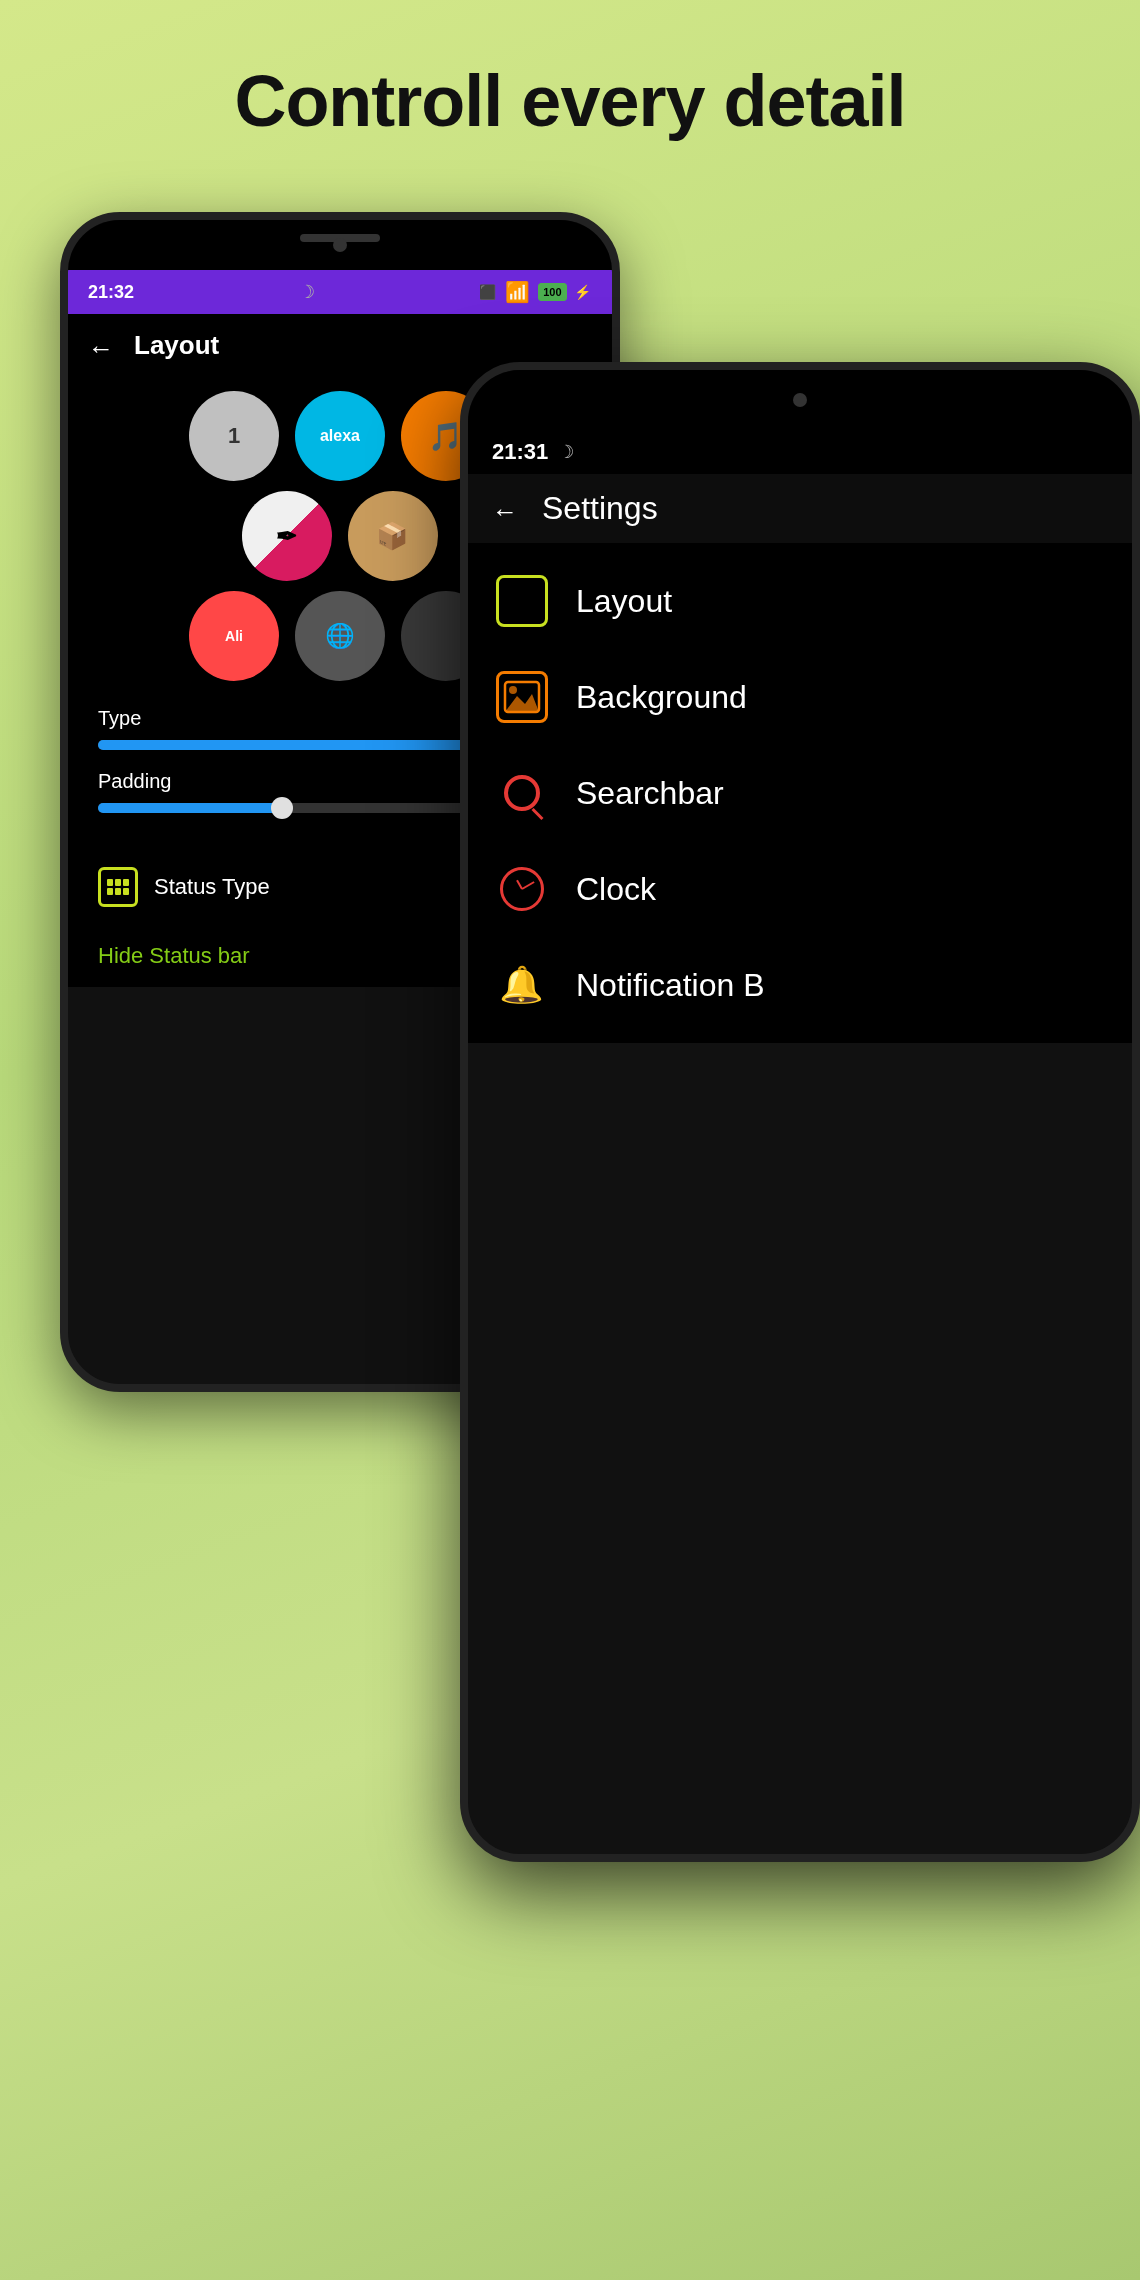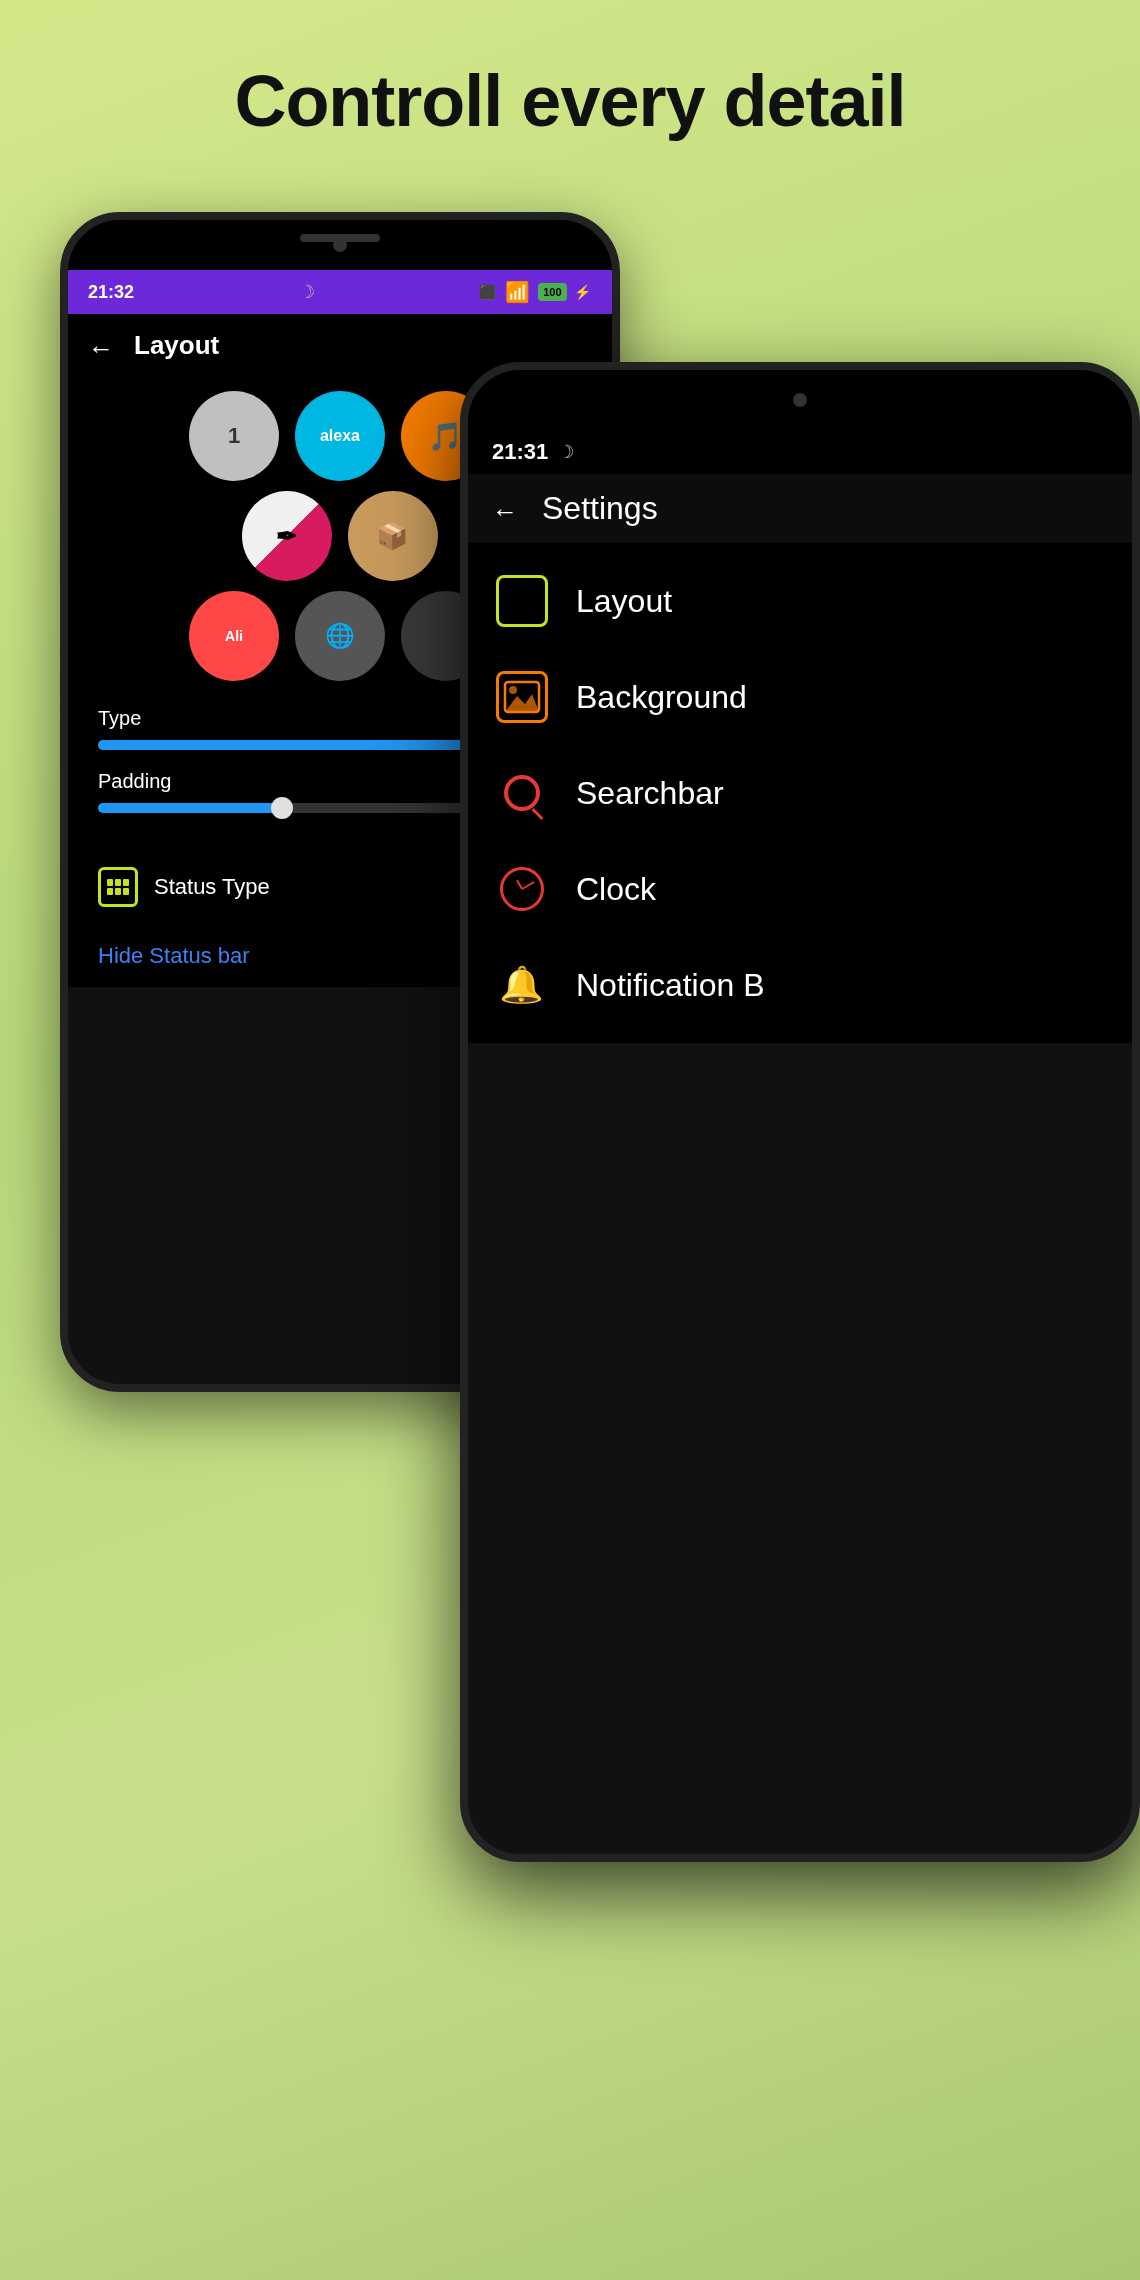--- a/index.html
+++ b/index.html
@@ -242,21 +242,21 @@
 
     .dot { background: #c8e020; border-radius: 1px; }
 
     .setting-label {
       color: #fff;
       font-size: 22px;
       font-weight: 500;
     }
 
     .hide-status {
-      color: #3b82f6;
+      color: #84cc16;
       font-size: 22px;
       padding: 18px 10px;
     }
 
     
     .phone-front {
       position: absolute;
       right: 0px;
       top: 180px;
       width: 680px;

